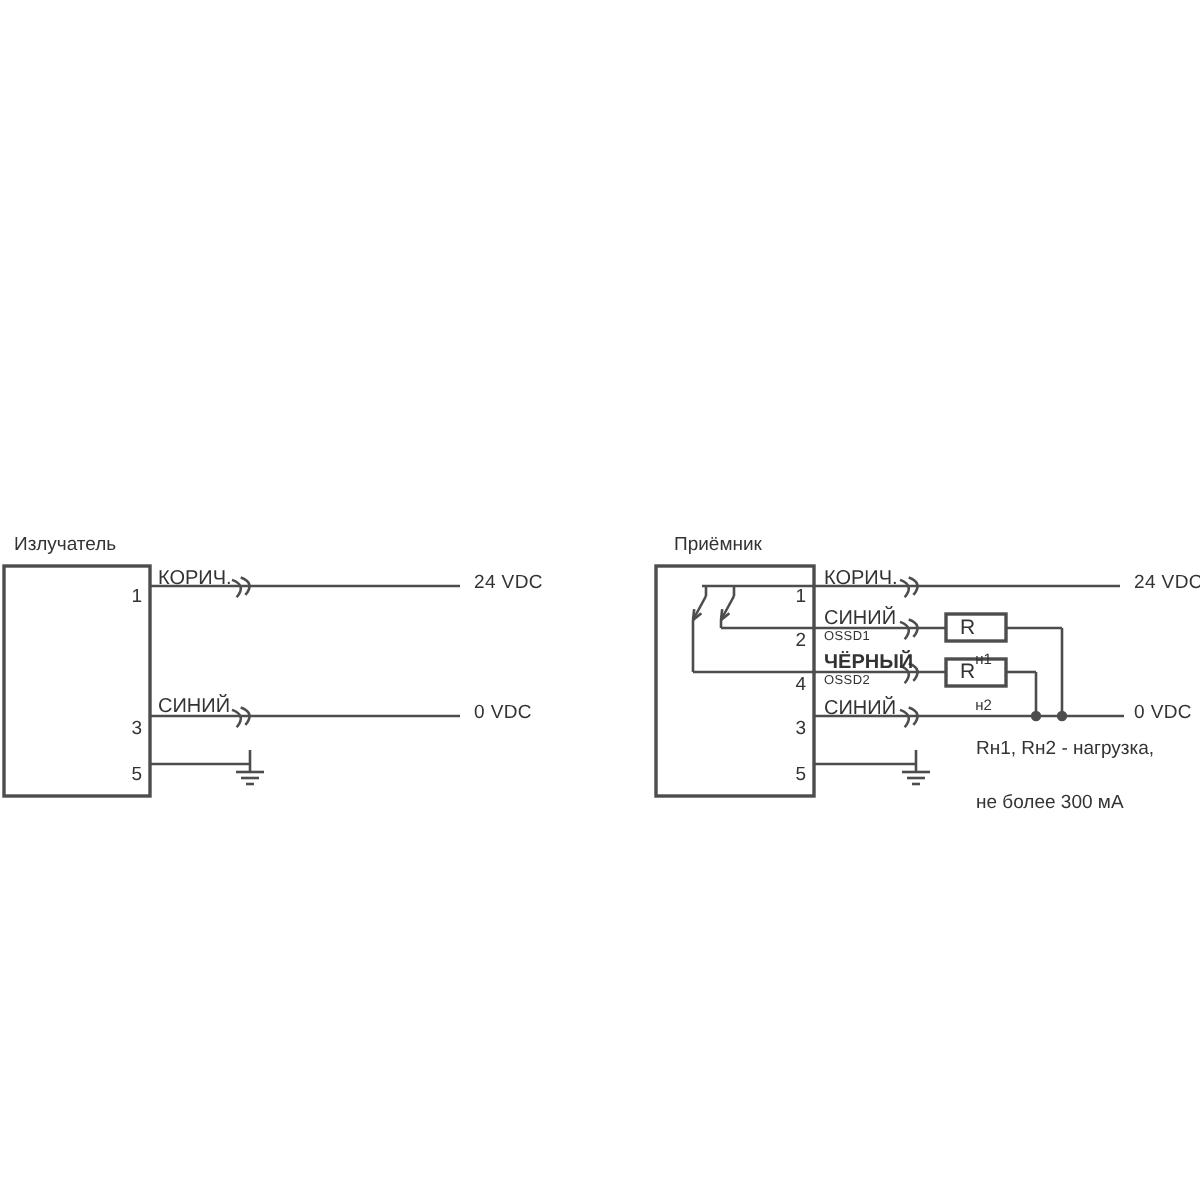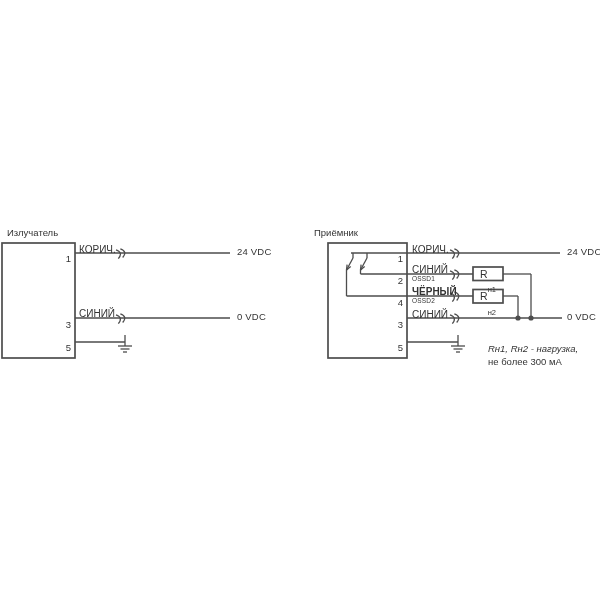--- a/index.html
+++ b/index.html
@@ -6,20 +6,21 @@
     --line-color:#4d4d4d;
     --text-color:#333333;
     --bg-color:#ffffff;
   }
   html,body{margin:0;padding:0;background:#fff;}
   .canvas{
     position:relative;width:600px;height:452px;overflow:hidden;
     background:var(--bg-color);
     font-family:"Liberation Sans", sans-serif;
     color:var(--text-color);
+    margin-top:40px;
   }
   svg.schem{position:absolute;left:0;top:0;}
   .w{stroke:var(--line-color);stroke-width:1.3;fill:none;stroke-linecap:butt;}
   .box{stroke:var(--line-color);stroke-width:1.7;fill:none;}
   .dot{fill:var(--line-color);stroke:none;}
   .lbl{position:absolute;white-space:nowrap;font-size:10px;line-height:1.1;color:var(--text-color);}
   .title{font-size:9.5px;}
   .pin{width:14px;text-align:right;font-size:9.5px;}
   .vdc{font-size:9.5px;letter-spacing:.2px;text-align:center;}
   .small{font-size:6.5px;letter-spacing:.2px;}
@@ -103,21 +104,21 @@
 
   <div class="lbl title" style="left:7px;top:228px;">Излучатель</div>
   <div class="lbl pin" style="left:57px;top:254px;">1</div>
   <div class="lbl pin" style="left:57px;top:320px;">3</div>
   <div class="lbl pin" style="left:57px;top:343px;">5</div>
   <div class="lbl" style="left:79px;top:244px;">КОРИЧ.</div>
   <div class="lbl vdc" style="left:237px;top:247px;">24 VDC</div>
   <div class="lbl" style="left:79px;top:308px;">СИНИЙ</div>
   <div class="lbl vdc" style="left:237px;top:312px;">0 VDC</div>
 
-  <div class="lbl title" style="left:314px;top:228px;">Приёмник</div>
+  <div class="lbl title" style="left:337px;top:228px;">Приёмник</div>
   <div class="lbl pin" style="left:389px;top:254px;">1</div>
   <div class="lbl pin" style="left:389px;top:276px;">2</div>
   <div class="lbl pin" style="left:389px;top:298px;">4</div>
   <div class="lbl pin" style="left:389px;top:320px;">3</div>
   <div class="lbl pin" style="left:389px;top:343px;">5</div>
 
   <div class="lbl" style="left:412px;top:244px;">КОРИЧ.</div>
   <div class="lbl vdc" style="left:567px;top:247px;">24 VDC</div>
   <div class="lbl" style="left:412px;top:264px;">СИНИЙ</div>
   <div class="lbl small" style="left:412px;top:275px;">OSSD1</div>
@@ -128,16 +129,16 @@
 
   <div class="loadlbl" style="left:473px;top:267px;width:30px;height:13.5px;">
     <span>R</span>
       <sub>н1</sub>
   </div>
   <div class="loadlbl" style="left:473px;top:289.5px;width:30px;height:13.5px;">
     <span>R</span>
       <sub>н2</sub>
   </div>
 
-  <div class="lbl note" style="left:488px;top:344px;font-style:italic;">Rн1, Rн2 - нагрузка,</div>
+  <div class="lbl note" style="left:488px;top:330px;">Rн1, Rн2 - нагрузка,</div>
   <div class="lbl note" style="left:488px;top:357px;">не более 300 мА</div>
 
 </div>
 
 </body></html>

